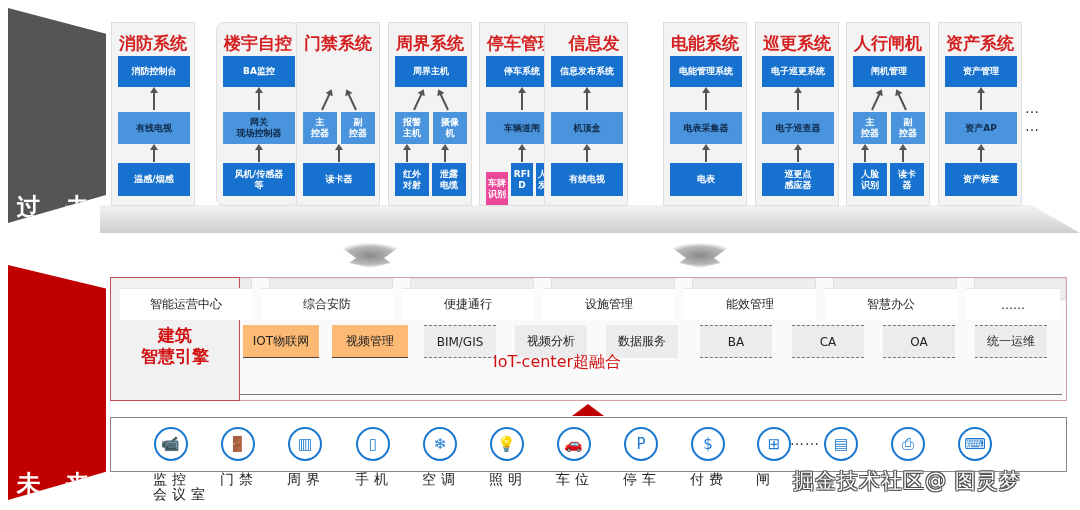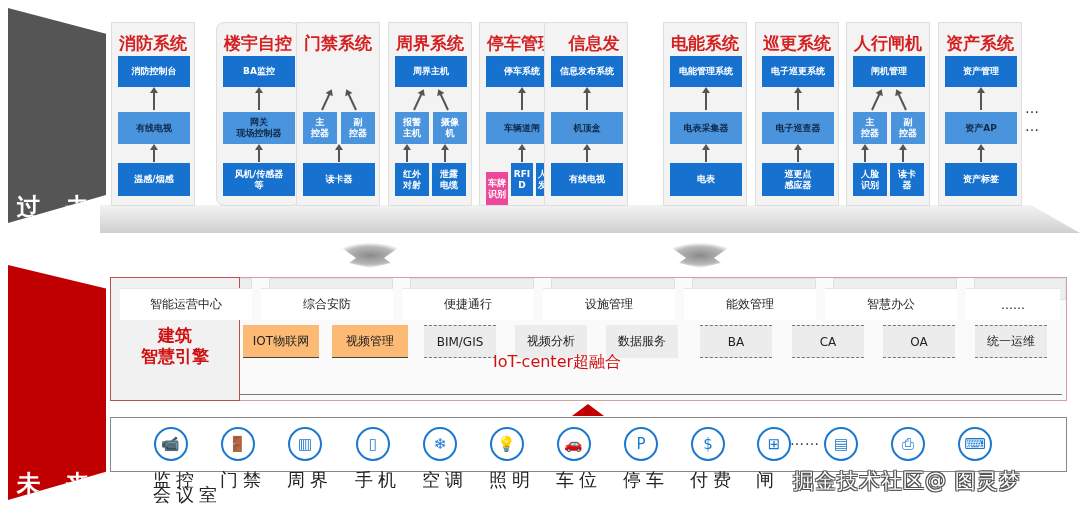--- a/index.html
+++ b/index.html
@@ -61,21 +61,21 @@
   .svc.dash { background: #ececec; border-top: 1px dashed #777; border-bottom: 1px dashed #777; }
   .iot-label { position: absolute; left: 493px; top: 352px; color: #d01010; font-size: 16px; }
   .base-line { position: absolute; left: 240px; top: 394px; width: 822px; height: 1px; background: #777; }
 
   .up-triangle { position: absolute; left: 572px; top: 404px; border-left: 16px solid transparent;
                  border-right: 16px solid transparent; border-bottom: 12px solid #c00000; }
 
   .device-frame { position: absolute; left: 110px; top: 417px; width: 957px; height: 55px; border: 1px solid #888; background: #fff; }
   .dev-icon { position: absolute; top: 427px; width: 34px; height: 34px; border: 2px solid #1b78d0; border-radius: 50%;
               display: flex; align-items: center; justify-content: center; color: #1b78d0; font-size: 15px; background: #fff; }
-  .dev-label { position: absolute; top: 472px; font-size: 18px; color: #222; letter-spacing: 5px; white-space: nowrap; }
+  .dev-label { position: absolute; top: 472px; font-size: 14px; color: #222; letter-spacing: 5px; white-space: nowrap; }
   .dev-ellipsis { position: absolute; left: 790px; top: 432px; font-size: 14px; color: #333; letter-spacing: 1px; }
 
   .watermark { position: absolute; left: 793px; top: 467px; font-size: 21px; color: #fff; letter-spacing: 1px;
                text-shadow: 0 0 1px #333, 1px 1px 0 #555, -1px -1px 0 #555, 1px -1px 0 #555, -1px 1px 0 #555; }
 </style>
 </head>
 <body>
 
 <div class="side-banner past-banner">
   <span>过 去</span>

